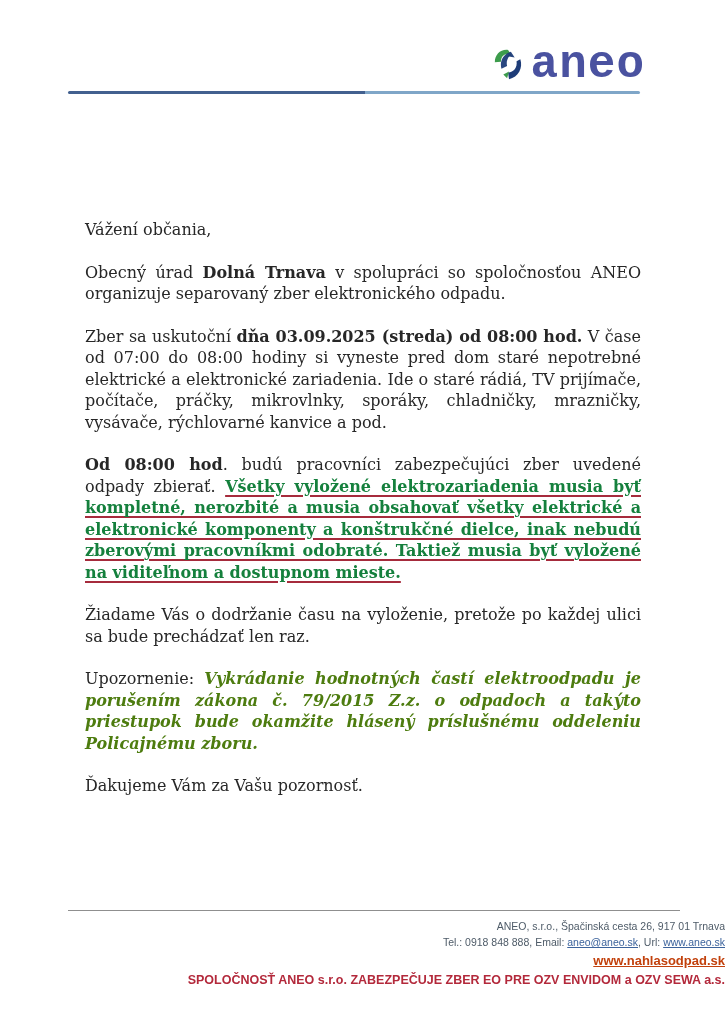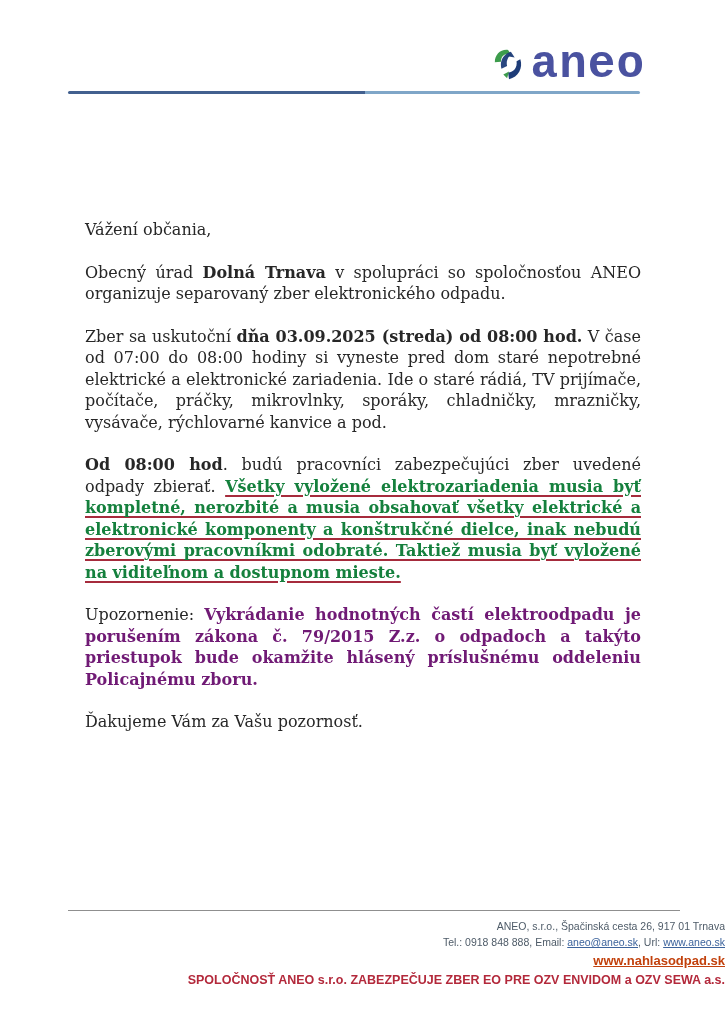--- a/index.html
+++ b/index.html
@@ -41,21 +41,21 @@
   b{font-weight:bold;}
   .u{text-underline-offset:2px;}
   .red-block{
     color:#15803d;
     font-weight:bold;
     text-decoration:underline;
     text-decoration-color:#a62b3c;
     text-decoration-thickness:1.5px;
     text-underline-offset:3px;
   }
-  .red-plain{color:#701a75;font-weight:bold;}
+  .red-plain{color:#4d7c0f;font-weight:bold;font-style:italic;}
   
   .page-footer{position:absolute;left:0;right:0;bottom:34px;text-align:right;}
   .footer-rule{
     border:0;border-top:1px solid #8f8f8f;
     margin:0 45px 7px 68px;
   }
   .f-small{
     font-family:"Liberation Sans", sans-serif;
     font-size:10.5px;line-height:16px;color:#4e5b68;
   }
@@ -92,20 +92,21 @@
   <div class="content">
 
     <p><span>Vážení občania,</span></p>
 
     <p><span>Obecný úrad </span><b>Dolná Trnava</b><span> v spolupráci so spoločnosťou ANEO organizuje separovaný zber elektronického odpadu.</span></p>
 
     <p><span>Zber sa uskutoční </span><b>dňa 03.09.2025 (streda) od 08:00 hod.</b><span> V čase od 07:00 do 08:00 hodiny si vyneste pred dom staré nepotrebné elektrické a elektronické zariadenia. Ide o staré rádiá, TV prijímače, počítače, práčky, mikrovlnky, sporáky, chladničky, mrazničky, vysávače, rýchlovarné kanvice a pod.</span></p>
 
     <p><b>Od 08:00 hod</b><span>. budú pracovníci zabezpečujúci zber uvedené odpady zbierať. </span><span class="red-block">Všetky vyložené elektrozariadenia musia byť kompletné, nerozbité a musia obsahovať všetky elektrické a elektronické komponenty a konštrukčné dielce, inak nebudú zberovými pracovníkmi odobraté. Taktiež musia byť vyložené na viditeľnom a dostupnom mieste.</span></p>
 
+    <p><span>Žiadame Vás o dodržanie času na vyloženie, pretože po každej ulici sa bude prechádzať len raz.</span></p>
 
     <p><span class="u">Upozornenie:</span> <span class="red-plain">Vykrádanie hodnotných častí elektroodpadu je porušením zákona č. 79/2015 Z.z. o odpadoch a takýto priestupok bude okamžite hlásený príslušnému oddeleniu Policajnému zboru.</span></p>
 
     <p><span>Ďakujeme Vám za Vašu pozornosť.</span></p>
 
   </div>
 
   <div class="page-footer">
     <hr class="footer-rule">
     <div class="f-small">ANEO, s.r.o., Špačinská cesta 26, 917 01 Trnava</div>

